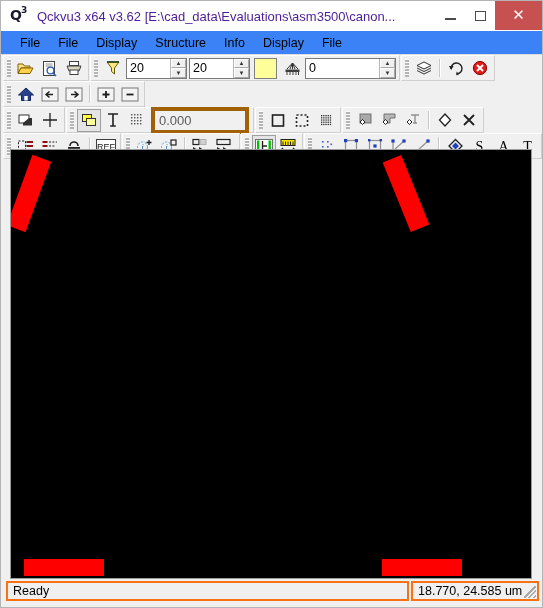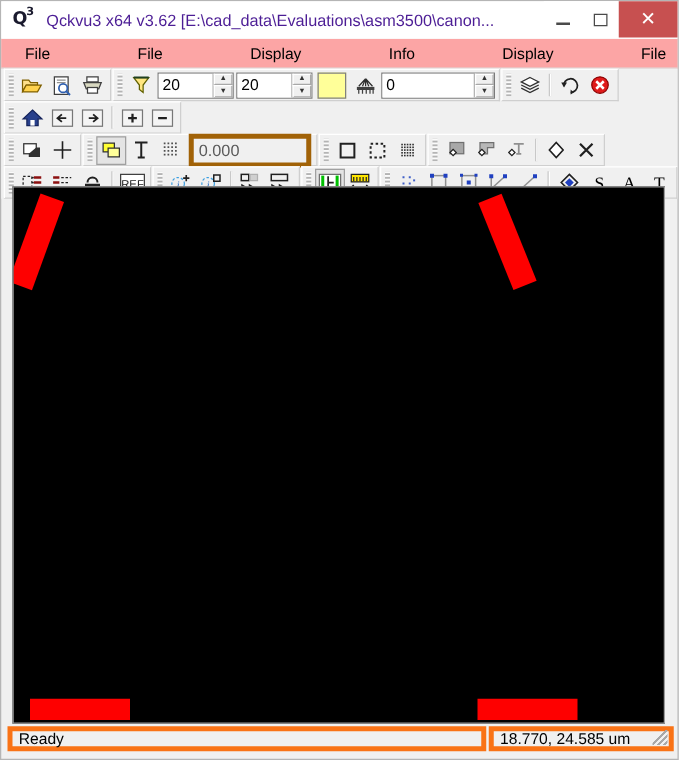--- a/index.html
+++ b/index.html
@@ -52,25 +52,24 @@
   }
   .winbtn.close{width:47px;background:#c75050;}
   .glyph-min{width:11px;height:2px;background:#4a4a4a;margin-top:7px;}
   .glyph-max{width:11px;height:10px;border:1.5px solid #4a4a4a;box-sizing:border-box;}
   .glyph-close{
     color:#ffffff;font-size:15px;line-height:15px;font-family:"DejaVu Sans",sans-serif;
   }
 
   
   .menubar{
-    height:23px;background:#fca5a5;
+    height:23px;background:#3b82f6;
     display:flex;align-items:center;
     padding-left:10px;
     border-bottom:1px solid #dcdcdc;
-    justify-content:space-between;
   }
   .menu-item{
     font-size:12.5px;color:#000000;
     padding:3px 9px;cursor:default;
   }
 
   
   .toolbar{
     background:#f0f0f0;
     display:flex;
@@ -155,29 +154,29 @@
   .shape{position:absolute;background:#fe0000;}
 
   
   .statusbar{
     position:absolute;left:5px;bottom:6px;
     width:533px;height:20px;
     display:flex;align-items:stretch;
     background:#f0f0f0;
   }
   .status-pane{
-    border:4px solid #f97316;
+    border:2px solid #f97316;
     background:#f0f0f0;
     display:flex;align-items:center;
     padding-left:5px;
     font-size:12.5px;color:#000;
     box-sizing:border-box;
   }
   .status-pane.main{flex:1;margin-right:2px;}
-  .status-pane.coord{width:148px;position:relative;}
+  .status-pane.coord{width:128px;position:relative;}
   .grip{
     position:absolute;right:1px;bottom:1px;width:12px;height:12px;
     background:
       linear-gradient(135deg,transparent 45%,#a8a8a8 45%,#a8a8a8 55%,transparent 55%),
       linear-gradient(135deg,transparent 65%,#a8a8a8 65%,#a8a8a8 75%,transparent 75%),
       linear-gradient(135deg,transparent 85%,#a8a8a8 85%,#a8a8a8 95%,transparent 95%);
   }
   svg{display:block;}
 </style>
 </head>
@@ -201,20 +200,21 @@
       <div class="winbtn close">
         <span class="glyph-close">✕</span>
       </div>
     </div>
   </div>
 
   <div class="menubar">
     <div class="menu-item">File</div>
     <div class="menu-item">File</div>
     <div class="menu-item">Display</div>
+    <div class="menu-item">Structure</div>
     <div class="menu-item">Info</div>
     <div class="menu-item">Display</div>
     <div class="menu-item">File</div>
   </div>
 
   <div class="toolbar">
     <div class="tb-band">
       <div class="gripper"></div>
       <div class="tbtn">
         <svg width="18" height="16" viewBox="0 0 18 16">

